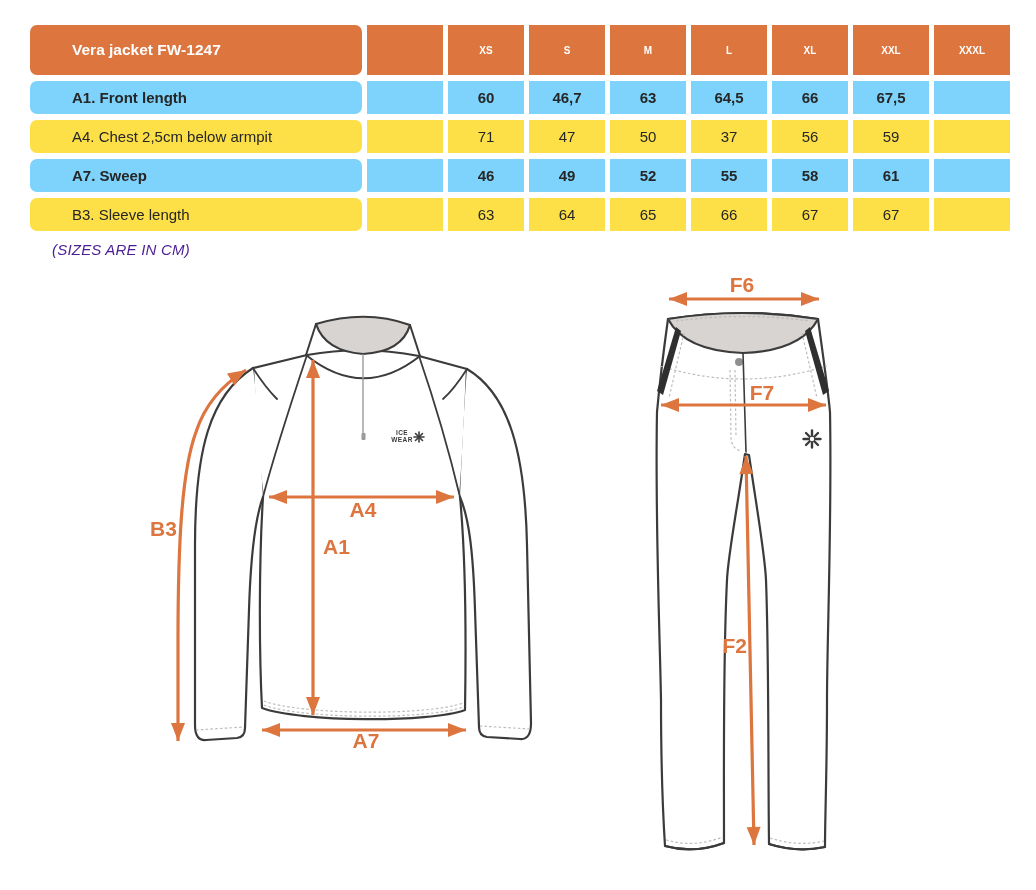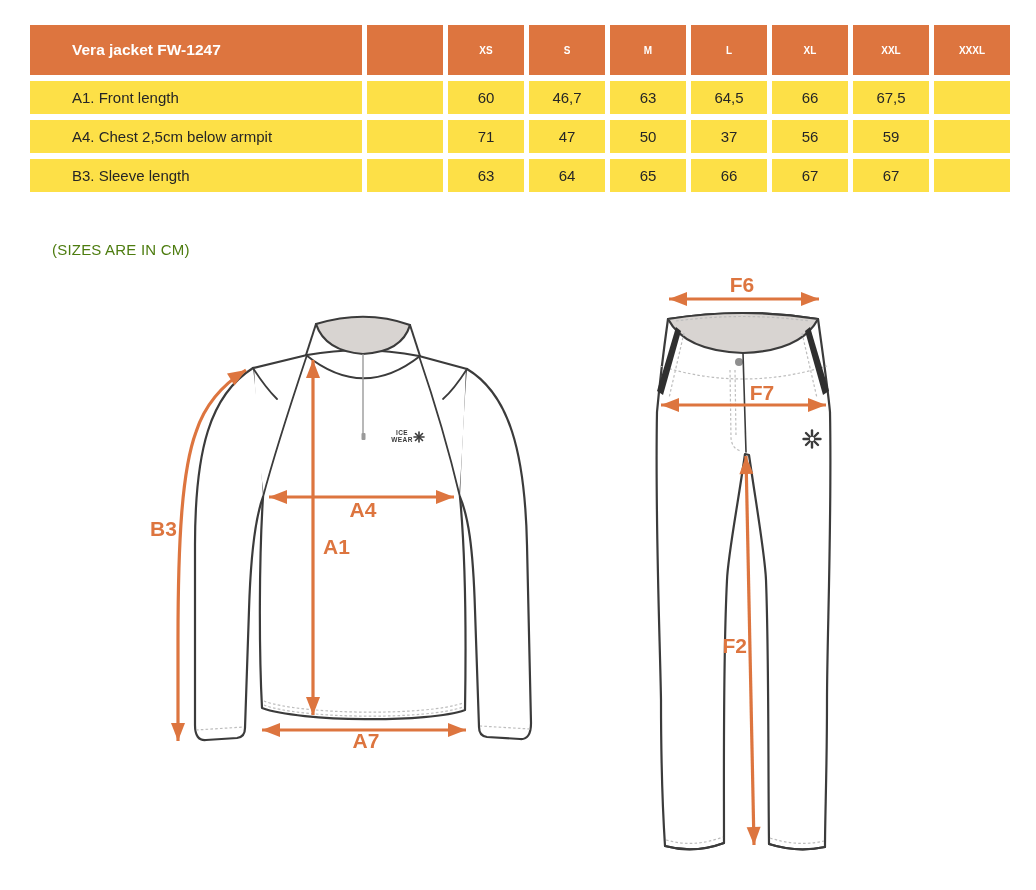--- a/index.html
+++ b/index.html
@@ -12,26 +12,26 @@
     border-collapse:separate;border-spacing:5px 6px;table-layout:fixed;
   }
   .size-table td{
     text-align:center;vertical-align:middle;font-size:15px;color:#262626;
     overflow:hidden;white-space:nowrap;
   }
   tr.head td{
     background:#DD753F;color:#ffffff;font-weight:bold;height:48px;font-size:10px;
   }
   tr.r td{height:31px;}
-  tr.dark td{background:#fde047;}
+  tr.dark td{background:#7dd3fc;font-weight:bold;}
   tr.light td{background:#fde047;}
-  td.label{text-align:left;padding-left:42px;}
+  td.label{text-align:left;padding-left:42px;border-radius:7px;}
   tr.head td.label{font-size:15.5px;}
   .units{
-    position:absolute;left:52px;top:241px;color:#4d7c0f;font-size:15px;letter-spacing:0.2px;
+    position:absolute;left:52px;top:241px;color:#4c1d95;font-size:15px;letter-spacing:0.2px;font-style:italic;
   }
   .drawings{position:absolute;left:0;top:270px;}
   .outline{fill:#ffffff;stroke:#3b3b3b;stroke-width:2.2;stroke-linejoin:round;}
   .fillonly{fill:#ffffff;stroke:none;}
   .seam{fill:none;stroke:#3b3b3b;stroke-width:2;stroke-linecap:round;}
   .seam-thin{fill:none;stroke:#3b3b3b;stroke-width:1.8;stroke-linecap:round;}
   .stitch{fill:none;stroke:#bdbdbd;stroke-width:1.2;stroke-dasharray:2.6 2.2;}
   .grayfill{fill:#d8d4d1;stroke:#3b3b3b;stroke-width:2.2;stroke-linejoin:round;}
   .zip{stroke:#9a9a9a;stroke-width:1.4;fill:none;}
   .arrow{stroke:#DD753F;stroke-width:3.2;fill:none;}
@@ -83,20 +83,31 @@
     <td class="label">A4. Chest 2,5cm below armpit</td>
     <td></td>
     <td>71</td>
     <td>47</td>
     <td>50</td>
     <td>37</td>
     <td>56</td>
     <td>59</td>
     <td></td>
   </tr>
+  <tr class="r dark">
+    <td class="label">A7. Sweep</td>
+    <td></td>
+    <td>46</td>
+    <td>49</td>
+    <td>52</td>
+    <td>55</td>
+    <td>58</td>
+    <td>61</td>
+    <td></td>
+  </tr>
   <tr class="r light">
     <td class="label">B3. Sleeve length</td>
     <td></td>
     <td>63</td>
     <td>64</td>
     <td>65</td>
     <td>66</td>
     <td>67</td>
     <td>67</td>
     <td></td>

